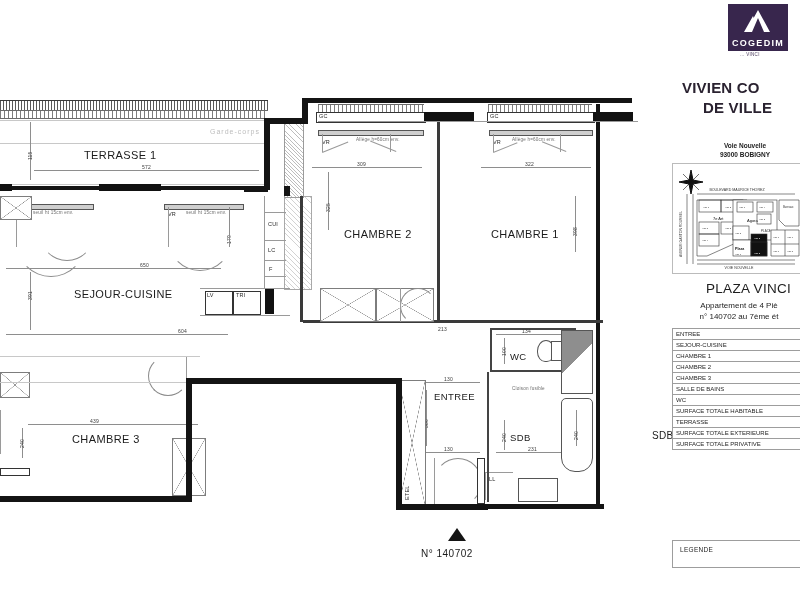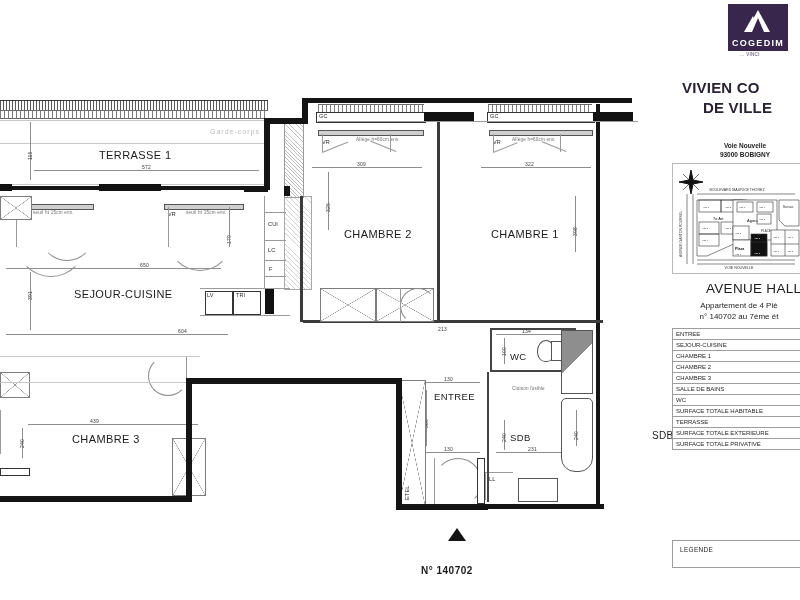--- a/index.html
+++ b/index.html
@@ -91,21 +91,21 @@
 
   <div class="hair" style="left:0;top:120px;width:268px;height:1px;"></div>
   <div class="hair" style="left:0;top:184px;width:268px;height:1px;"></div>
   <div class="hair" style="left:0;top:143px;width:268px;height:1px;"></div>
 
   <div class="dim-v" style="left:30px;top:122px;height:58px;"></div>
   <div class="dim-num v" style="left:27px;top:160px;">115</div>
   <div class="dim-line" style="left:34px;top:170px;width:225px;"></div>
   <div class="dim-num" style="left:142px;top:164px;">572</div>
 
-  <div class="room-label" style="left:99px;top:149px;">TERRASSE 1</div>
+  <div class="room-label" style="left:84px;top:149px;">TERRASSE 1</div>
 
   <div class="wall" style="left:0;top:186px;width:268px;height:4px;"></div>
   <div class="blackbar" style="left:99px;top:184px;width:62px;height:7px;"></div>
   <div class="blackbar" style="left:0;top:184px;width:12px;height:7px;"></div>
 
   <div class="glaze" style="left:12px;top:204px;width:80px;height:4px;"></div>
   <div class="glaze" style="left:164px;top:204px;width:78px;height:4px;"></div>
 
   <div class="tag" style="left:16px;top:211px;">VR</div>
   <div class="tag" style="left:168px;top:211px;">VR</div>
@@ -285,21 +285,21 @@
   <div class="wall" style="left:396px;top:378px;width:6px;height:132px;"></div>
   <div class="wall" style="left:396px;top:504px;width:92px;height:6px;"></div>
   <div class="wall" style="left:284px;top:186px;width:6px;height:10px;"></div>
   <div class="wall" style="left:264px;top:118px;width:6px;height:72px;"></div>
   <div class="wall" style="left:264px;top:118px;width:44px;height:6px;"></div>
   <div class="wall" style="left:302px;top:98px;width:6px;height:26px;"></div>
   <div class="wall" style="left:302px;top:98px;width:330px;height:5px;"></div>
   <div class="wall" style="left:244px;top:186px;width:24px;height:6px;"></div>
 
   <div class="tri" style="left:448px;top:528px;"></div>
-  <div class="apt-num" style="left:421px;top:565px;font-weight:bold;">N° 140702</div>
+  <div class="apt-num" style="left:421px;top:548px;">N° 140702</div>
 
   <div class="sdb-overlap" style="left:652px;top:430px;">SDB</div>
 </div>
 
 <div class="abs" style="left:660px;top:0;width:140px;height:448px;">
 
   <div class="logo-box" style="left:68px;top:4px;width:60px;height:47px;">
     <svg class="logo-mark" viewBox="0 0 60 26">
       <polygon points="30,2 42,24 36,24 30,10 24,24 18,24" fill="#ffffff"></polygon>
       <polygon points="16,24 25,8 27,13 21,24" fill="#ffffff"></polygon>
@@ -384,21 +384,21 @@
         <line x1="98" y1="80" x2="126" y2="80"></line>
         <line x1="112" y1="66" x2="112" y2="92"></line>
       </g>
       <text x="100" y="74" font-size="2.4" fill="#333" font-family="Liberation Sans, sans-serif">Hall 7</text>
       <text x="114" y="74" font-size="2.4" fill="#333" font-family="Liberation Sans, sans-serif">Hall 6</text>
       <text x="100" y="88" font-size="2.4" fill="#333" font-family="Liberation Sans, sans-serif">Hall 8</text>
       <text x="114" y="88" font-size="2.4" fill="#333" font-family="Liberation Sans, sans-serif">Hall 5</text>
     </svg>
   </div>
 
-  <div class="plaza" style="left:46px;top:281px;">AVENUE HALL</div>
+  <div class="plaza" style="left:46px;top:281px;">PLAZA VINCI</div>
   <div class="appt" style="left:14px;top:300px;width:130px;text-align:center;">Appartement de 4 Piè</div>
   <div class="appt" style="left:14px;top:311px;width:130px;text-align:center;">n° 140702 au 7ème ét</div>
 
   <table class="sched" style="left:12px;top:328px;width:136px;">
     <tbody>
         <tr>
           <td>ENTREE</td>
         </tr>
         <tr>
           <td>SEJOUR-CUISINE</td>

